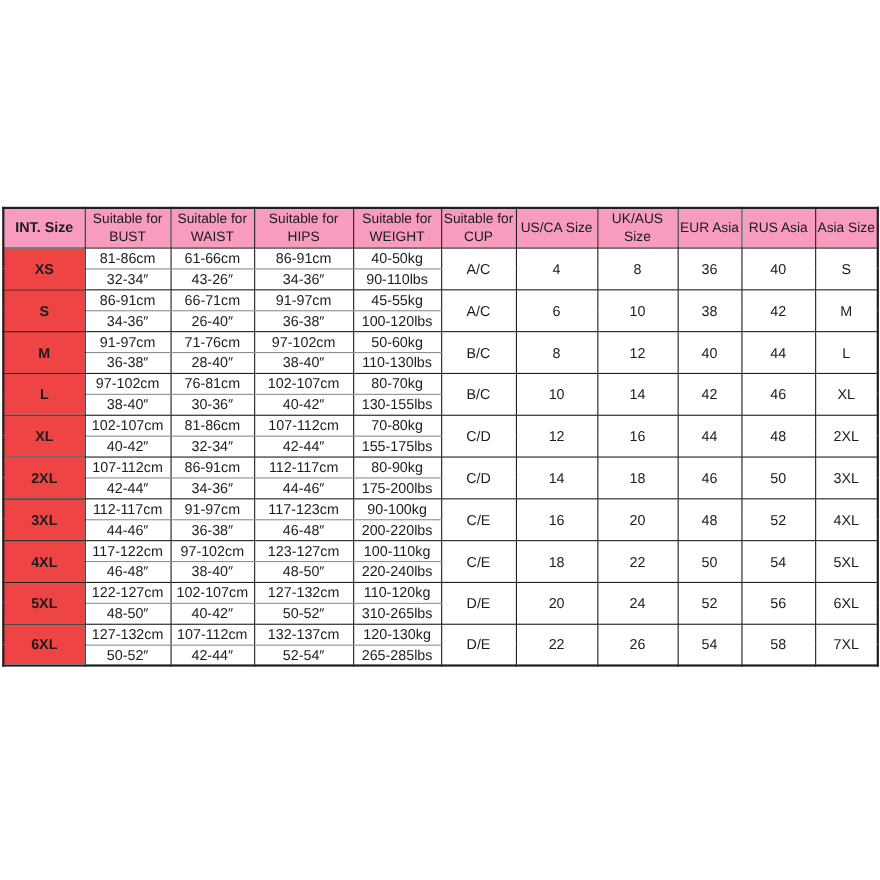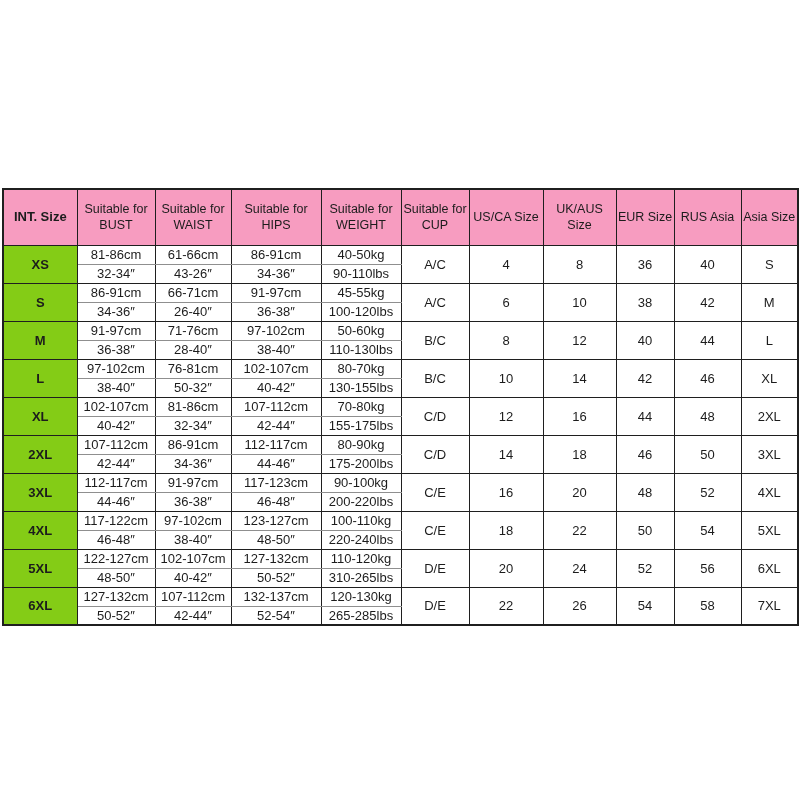--- a/index.html
+++ b/index.html
@@ -18,27 +18,27 @@
   }
   th, td {
     border: 1.5px solid var(--border-dark);
     text-align: center; vertical-align: middle;
     padding: 0; overflow: hidden;
     color: #1c1c1c;
   }
   thead th {
     background: var(--header-bg);
     font-weight: normal; font-size: 12.5px; line-height: 1.3;
-    height: 56px;
+    height: 36px;
   }
   thead th.first-col { font-weight: bold; font-size: 13px; }
   thead th span { display: block; white-space: nowrap; }
   thead th span:empty { display: none; }
   tbody tr { height: 19px; }
-  tbody th { font-weight: bold; font-size: 13px; background: #84cc16; }
+  tbody th { font-weight: bold; font-size: 13px; background: #ef4444; }
   tbody td { font-size: 13px; white-space: nowrap; }
   td.sub-top    { border-bottom: 1px solid var(--sub-divider); margin-left: 28px; }
   td.sub-bottom { border-top:    1px solid var(--sub-divider); text-align: center; }
 </style>
 </head>
 <body>
 
 <div>
   <table class="size-table">
     <colgroup>
@@ -82,21 +82,21 @@
         </th>
         <th>
           <span>US/CA Size</span>
 
         </th>
         <th>
           <span>UK/AUS</span>
           <span>Size</span>
         </th>
         <th>
-          <span>EUR Size</span>
+          <span>EUR Asia</span>
 
         </th>
         <th>
           <span>RUS Asia</span>
 
         </th>
         <th>
           <span>Asia Size</span>
 
         </th>
@@ -168,21 +168,21 @@
           <td class="sub-top">80-70kg</td>
           <td rowspan="2">B/C</td>
           <td rowspan="2">10</td>
           <td rowspan="2">14</td>
           <td rowspan="2">42</td>
           <td rowspan="2">46</td>
           <td rowspan="2">XL</td>
         </tr>
         <tr>
           <td class="sub-bottom">38-40″</td>
-          <td class="sub-bottom">50-32″</td>
+          <td class="sub-bottom">30-36″</td>
           <td class="sub-bottom">40-42″</td>
           <td class="sub-bottom">130-155lbs</td>
         </tr>
         <tr>
           <th rowspan="2">XL</th>
           <td class="sub-top">102-107cm</td>
           <td class="sub-top">81-86cm</td>
           <td class="sub-top">107-112cm</td>
           <td class="sub-top">70-80kg</td>
           <td rowspan="2">C/D</td>

